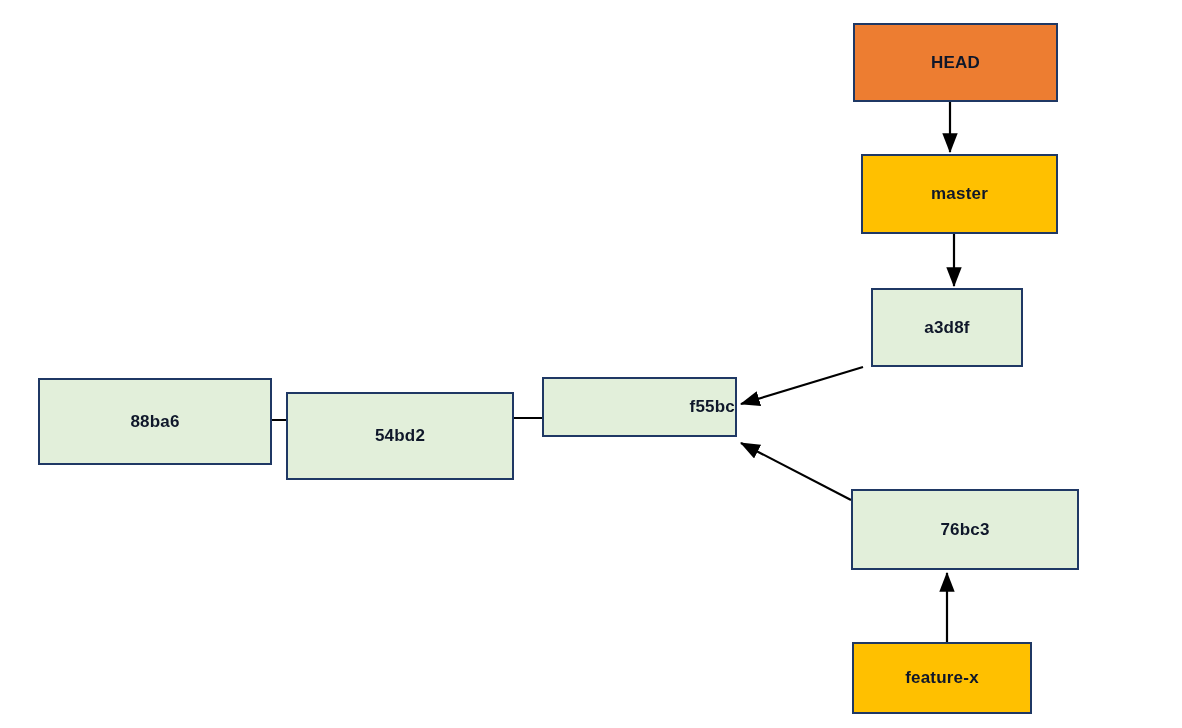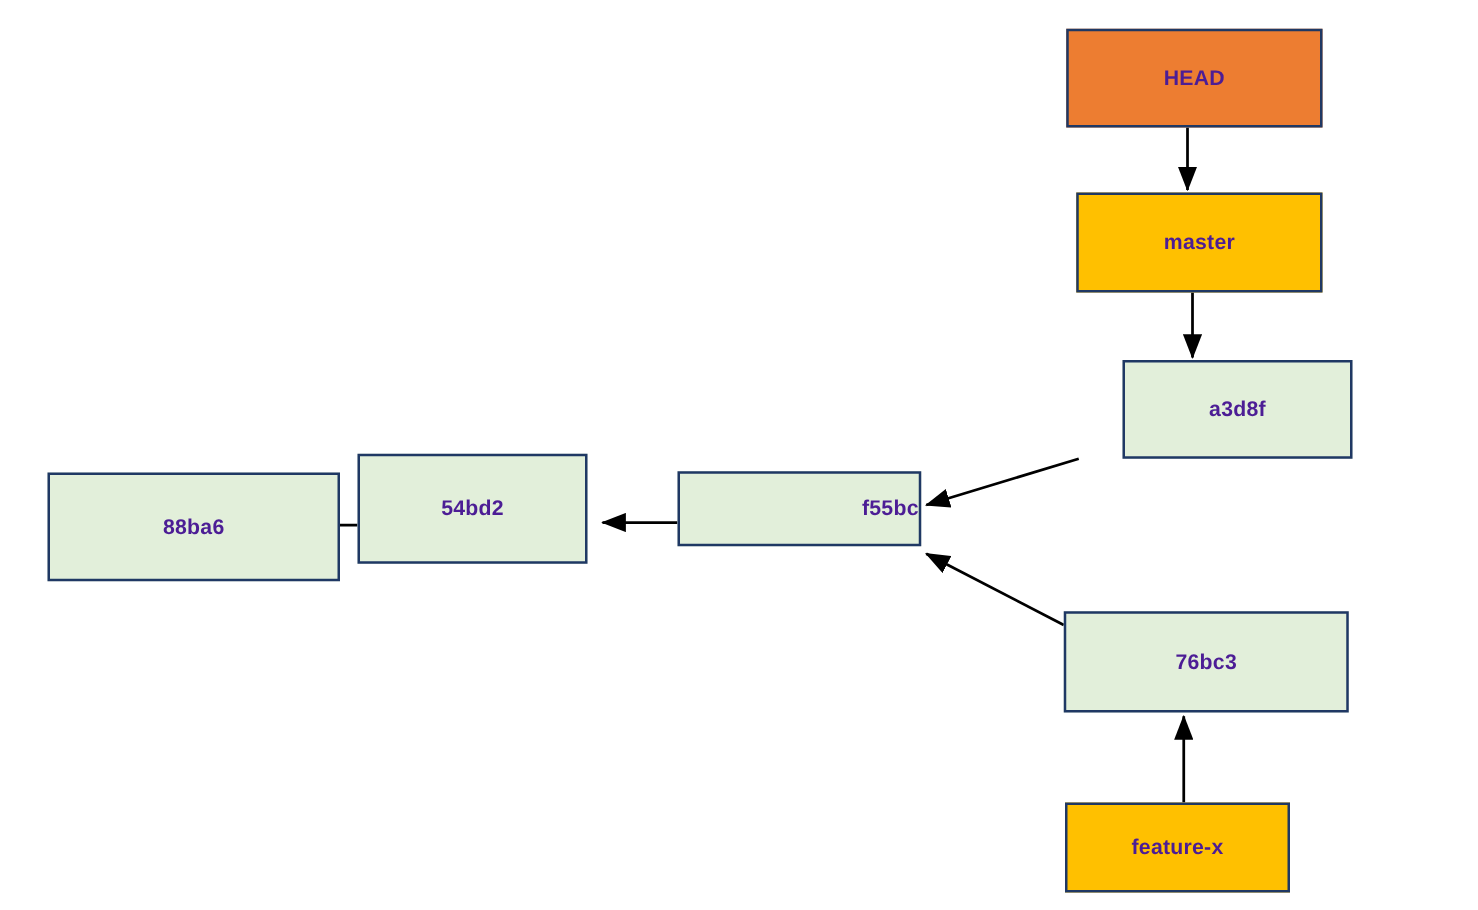--- a/index.html
+++ b/index.html
@@ -32,21 +32,21 @@
     border: 2px solid #1f3864;
     display: flex;
     align-items: center;
     justify-content: center;
     z-index: 2;
   }
   .node-label {
     font-family: "Liberation Sans", sans-serif;
     font-weight: bold;
     font-size: 17px;
-    color: #4c1d95;
+    color: #0f172a;
     letter-spacing: 0.2px;
     text-align: center;
     white-space: nowrap;
   }
   .node.commit  { background: #e2efda; }
   .node.branch  { background: #ffc000; }
   .node.pointer { background: #ed7d31; }
 </style>
 </head>
 <body>
@@ -70,27 +70,27 @@
       </g>
   </svg>
 
   <div id="nodes-group">
       <div class="node pointer" style="left: 853px; top: 23px; width: 205px; height: 79px;">
         <span class="node-label">HEAD</span>
       </div>
       <div class="node branch" style="left: 861px; top: 154px; width: 197px; height: 80px;">
         <span class="node-label">master</span>
       </div>
-      <div class="node commit" style="left: 898px; top: 288px; width: 184px; height: 79px;">
+      <div class="node commit" style="left: 871px; top: 288px; width: 152px; height: 79px;">
         <span class="node-label">a3d8f</span>
       </div>
       <div class="node commit" style="left: 542px; top: 377px; width: 195px; height: 60px; justify-content: flex-end;">
         <span class="node-label">f55bc</span>
       </div>
-      <div class="node commit" style="left: 286px; top: 363px; width: 184px; height: 88px;">
+      <div class="node commit" style="left: 286px; top: 392px; width: 228px; height: 88px;">
         <span class="node-label">54bd2</span>
       </div>
       <div class="node commit" style="left: 38px; top: 378px; width: 234px; height: 87px; justify-content: center;">
         <span class="node-label">88ba6</span>
       </div>
       <div class="node commit" style="left: 851px; top: 489px; width: 228px; height: 81px;">
         <span class="node-label">76bc3</span>
       </div>
       <div class="node branch" style="left: 852px; top: 642px; width: 180px; height: 72px;">
         <span class="node-label">feature-x</span>

